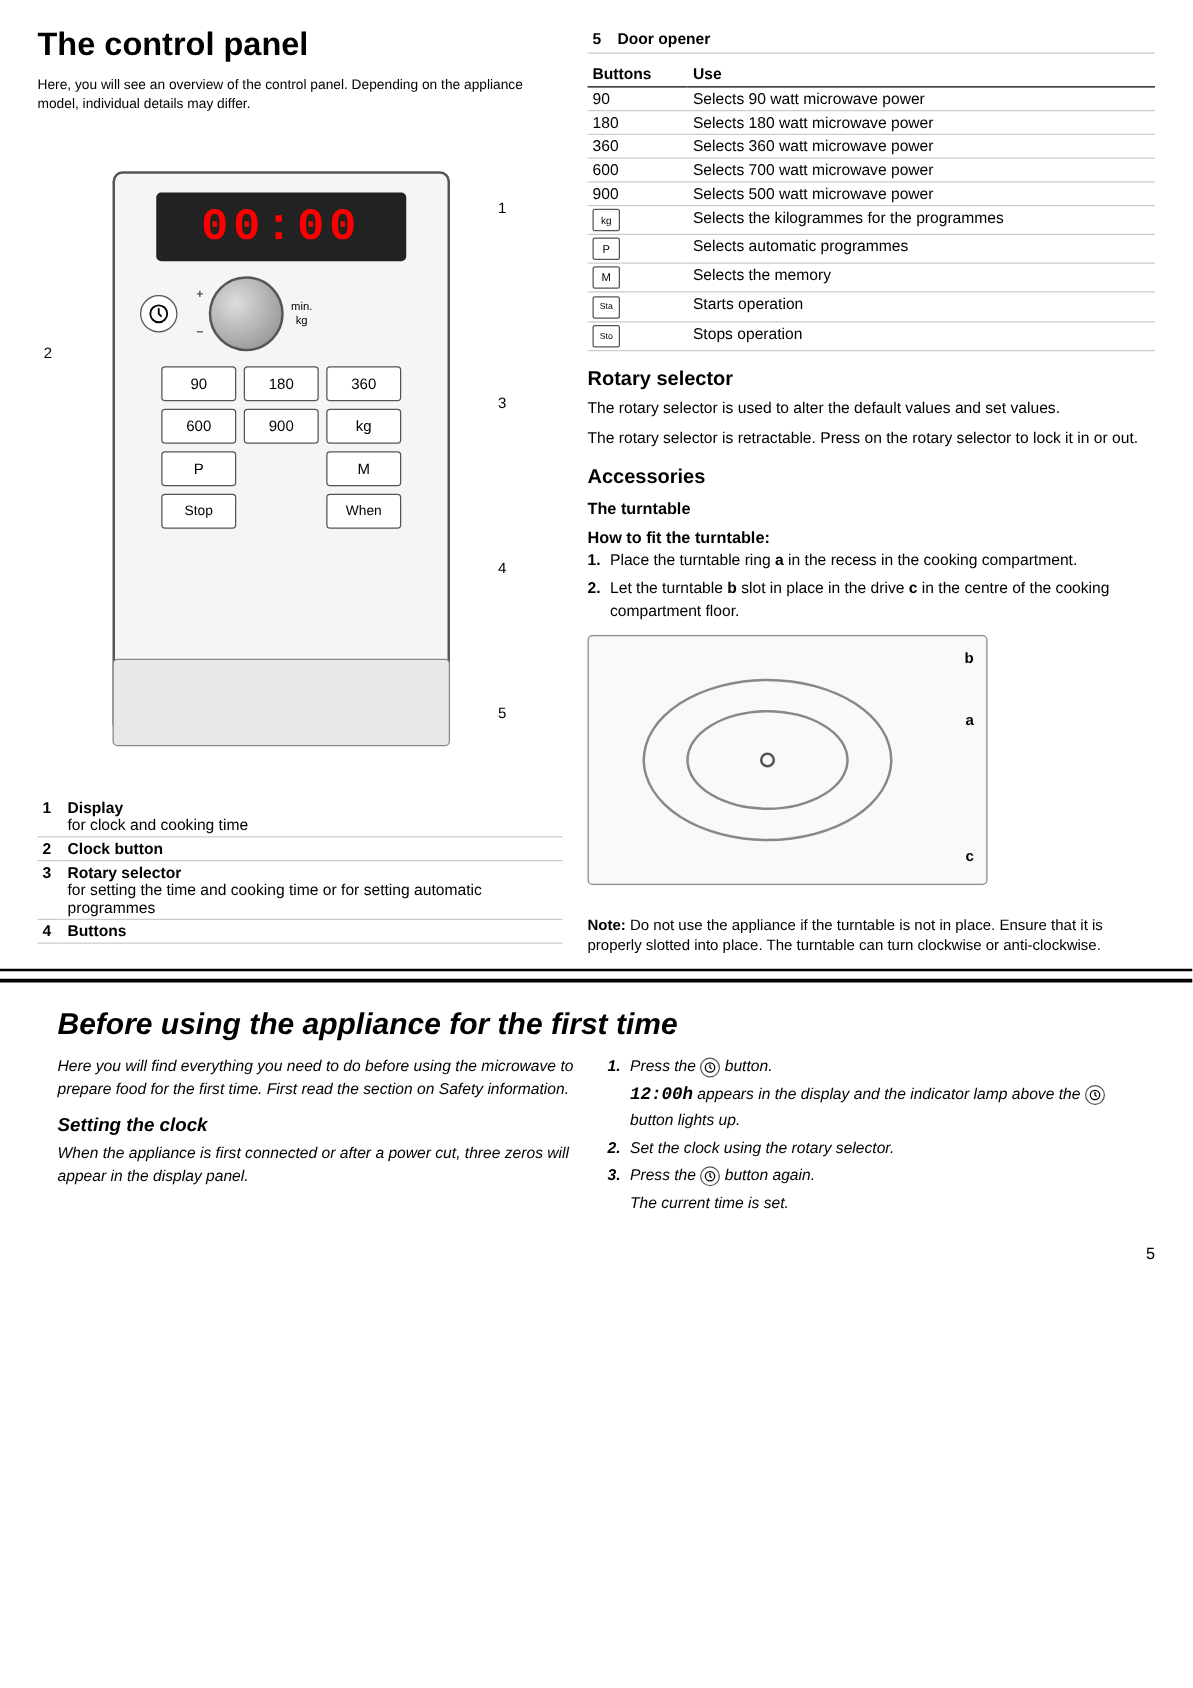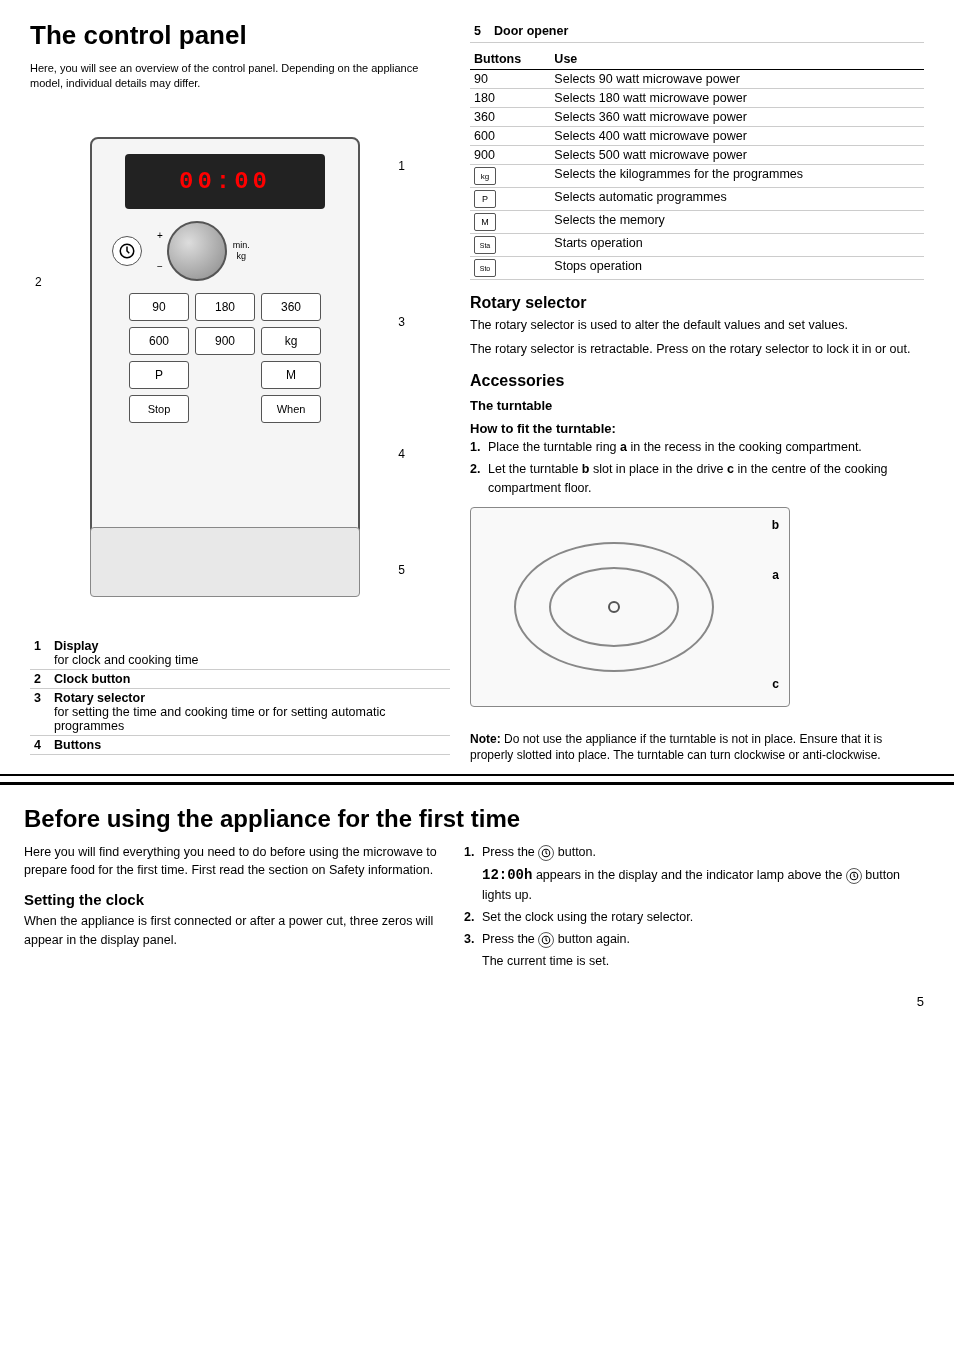--- a/index.html
+++ b/index.html
@@ -70,21 +70,21 @@
       background: #222;
       border-radius: 4px;
       display: flex;
       align-items: center;
       justify-content: center;
       margin-top: 5px;
     }
 
     .display-text {
       color: #f00;
-      font-size: 24px;
+      font-size: 36px;
       font-weight: bold;
       font-family: 'Courier New', monospace;
       letter-spacing: 4px;
     }
 
     .clock-btn-row {
       display: flex;
       align-items: center;
       width: 100%;
       margin-top: 12px;
@@ -321,21 +321,22 @@
     .label-c { bottom: 15px; right: 10px; }
 
     .note-box {
       margin-top: 24px;
       font-size: 12px;
       line-height: 1.4;
     }
 
     
     .bottom-section {
-      padding: 20px 24px;
+      padding: 20px 46px;
+      font-style: italic;
     }
 
     h2 {
       font-size: 24px;
       font-weight: bold;
       margin-bottom: 10px;
     }
 
     .bottom-cols {
       display: flex;
@@ -496,21 +497,21 @@
         <tr>
           <td>180</td>
           <td>Selects 180 watt microwave power</td>
         </tr>
         <tr>
           <td>360</td>
           <td>Selects 360 watt microwave power</td>
         </tr>
         <tr>
           <td>600</td>
-          <td>Selects 400 watt microwave power</td>
+          <td>Selects 700 watt microwave power</td>
         </tr>
         <tr>
           <td>900</td>
           <td>Selects 500 watt microwave power</td>
         </tr>
         <tr>
           <td>
             <span class="icon-box" style="font-size:8px;">kg</span>
           </td>
           <td>Selects the kilogrammes for the programmes</td>

